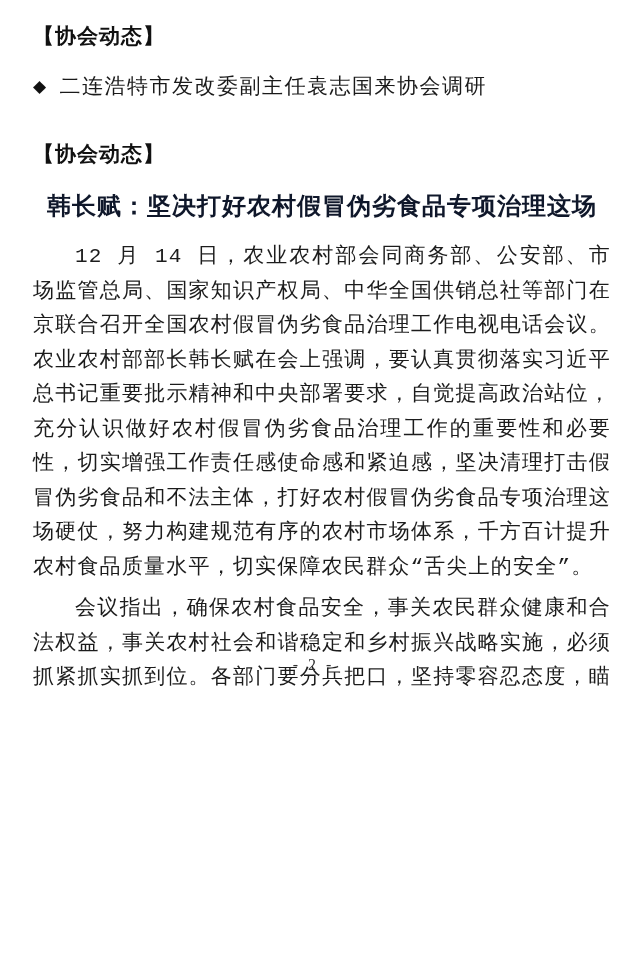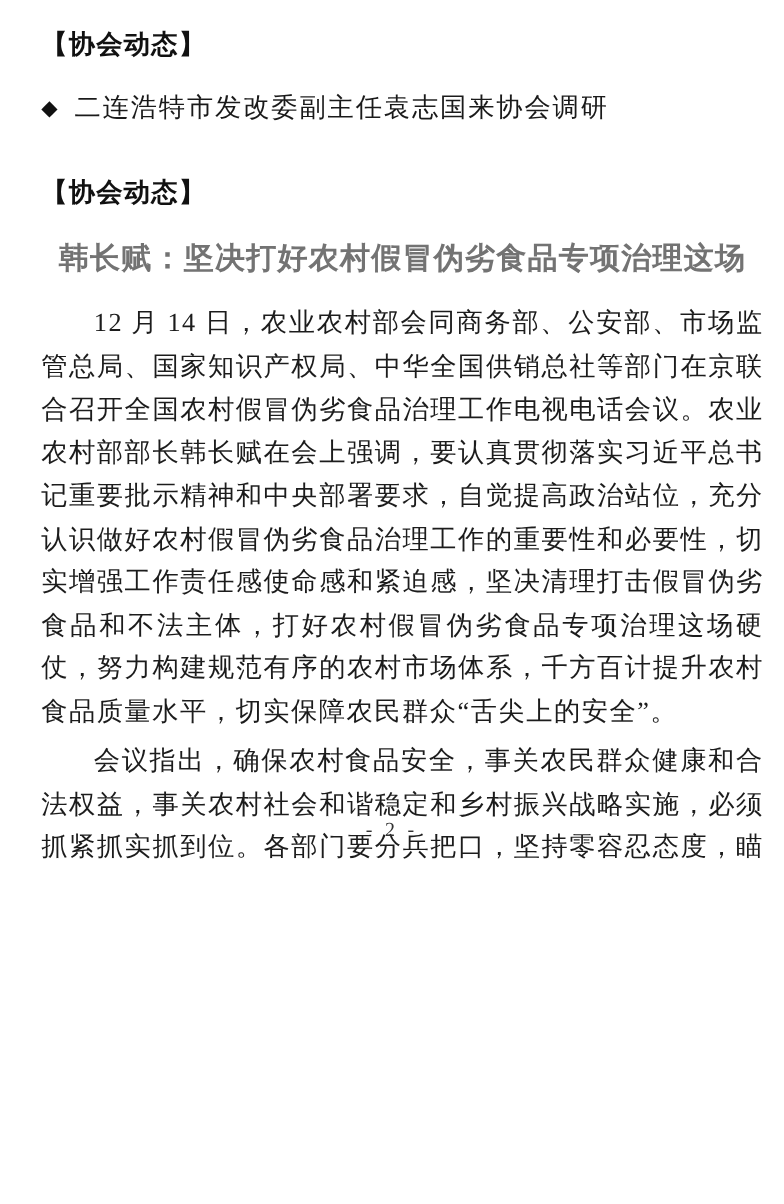--- a/index.html
+++ b/index.html
@@ -45,37 +45,38 @@
     color: #111111;
     font-family: "DejaVu Sans", sans-serif;
   }
   .headline {
     margin: 16px 0 0 0;
     text-align: center;
     font-weight: bold;
     font-size: 24px;
     line-height: 45px;
     letter-spacing: 1px;
-    color: #737373;
+    color: #0f172a;
   }
   .headline .headline-line {
     display: block;
   }
   .body-para {
     margin: 0;
     font-size: 21px;
     line-height: 34.5px;
     letter-spacing: 1.2px;
     text-align: justify;
     text-justify: inter-character;
     text-indent: 2em;
     color: #1c1c1c;
   }
   .body-para.first {
     margin-top: 11px;
+    font-family: Liberation Mono, monospace;
   }
   .body-para.second {
     margin-top: 5px;
   }
   .page-footer {
     position: absolute;
     left: 0;
     right: 0;
     bottom: 13px;
     text-align: center;

